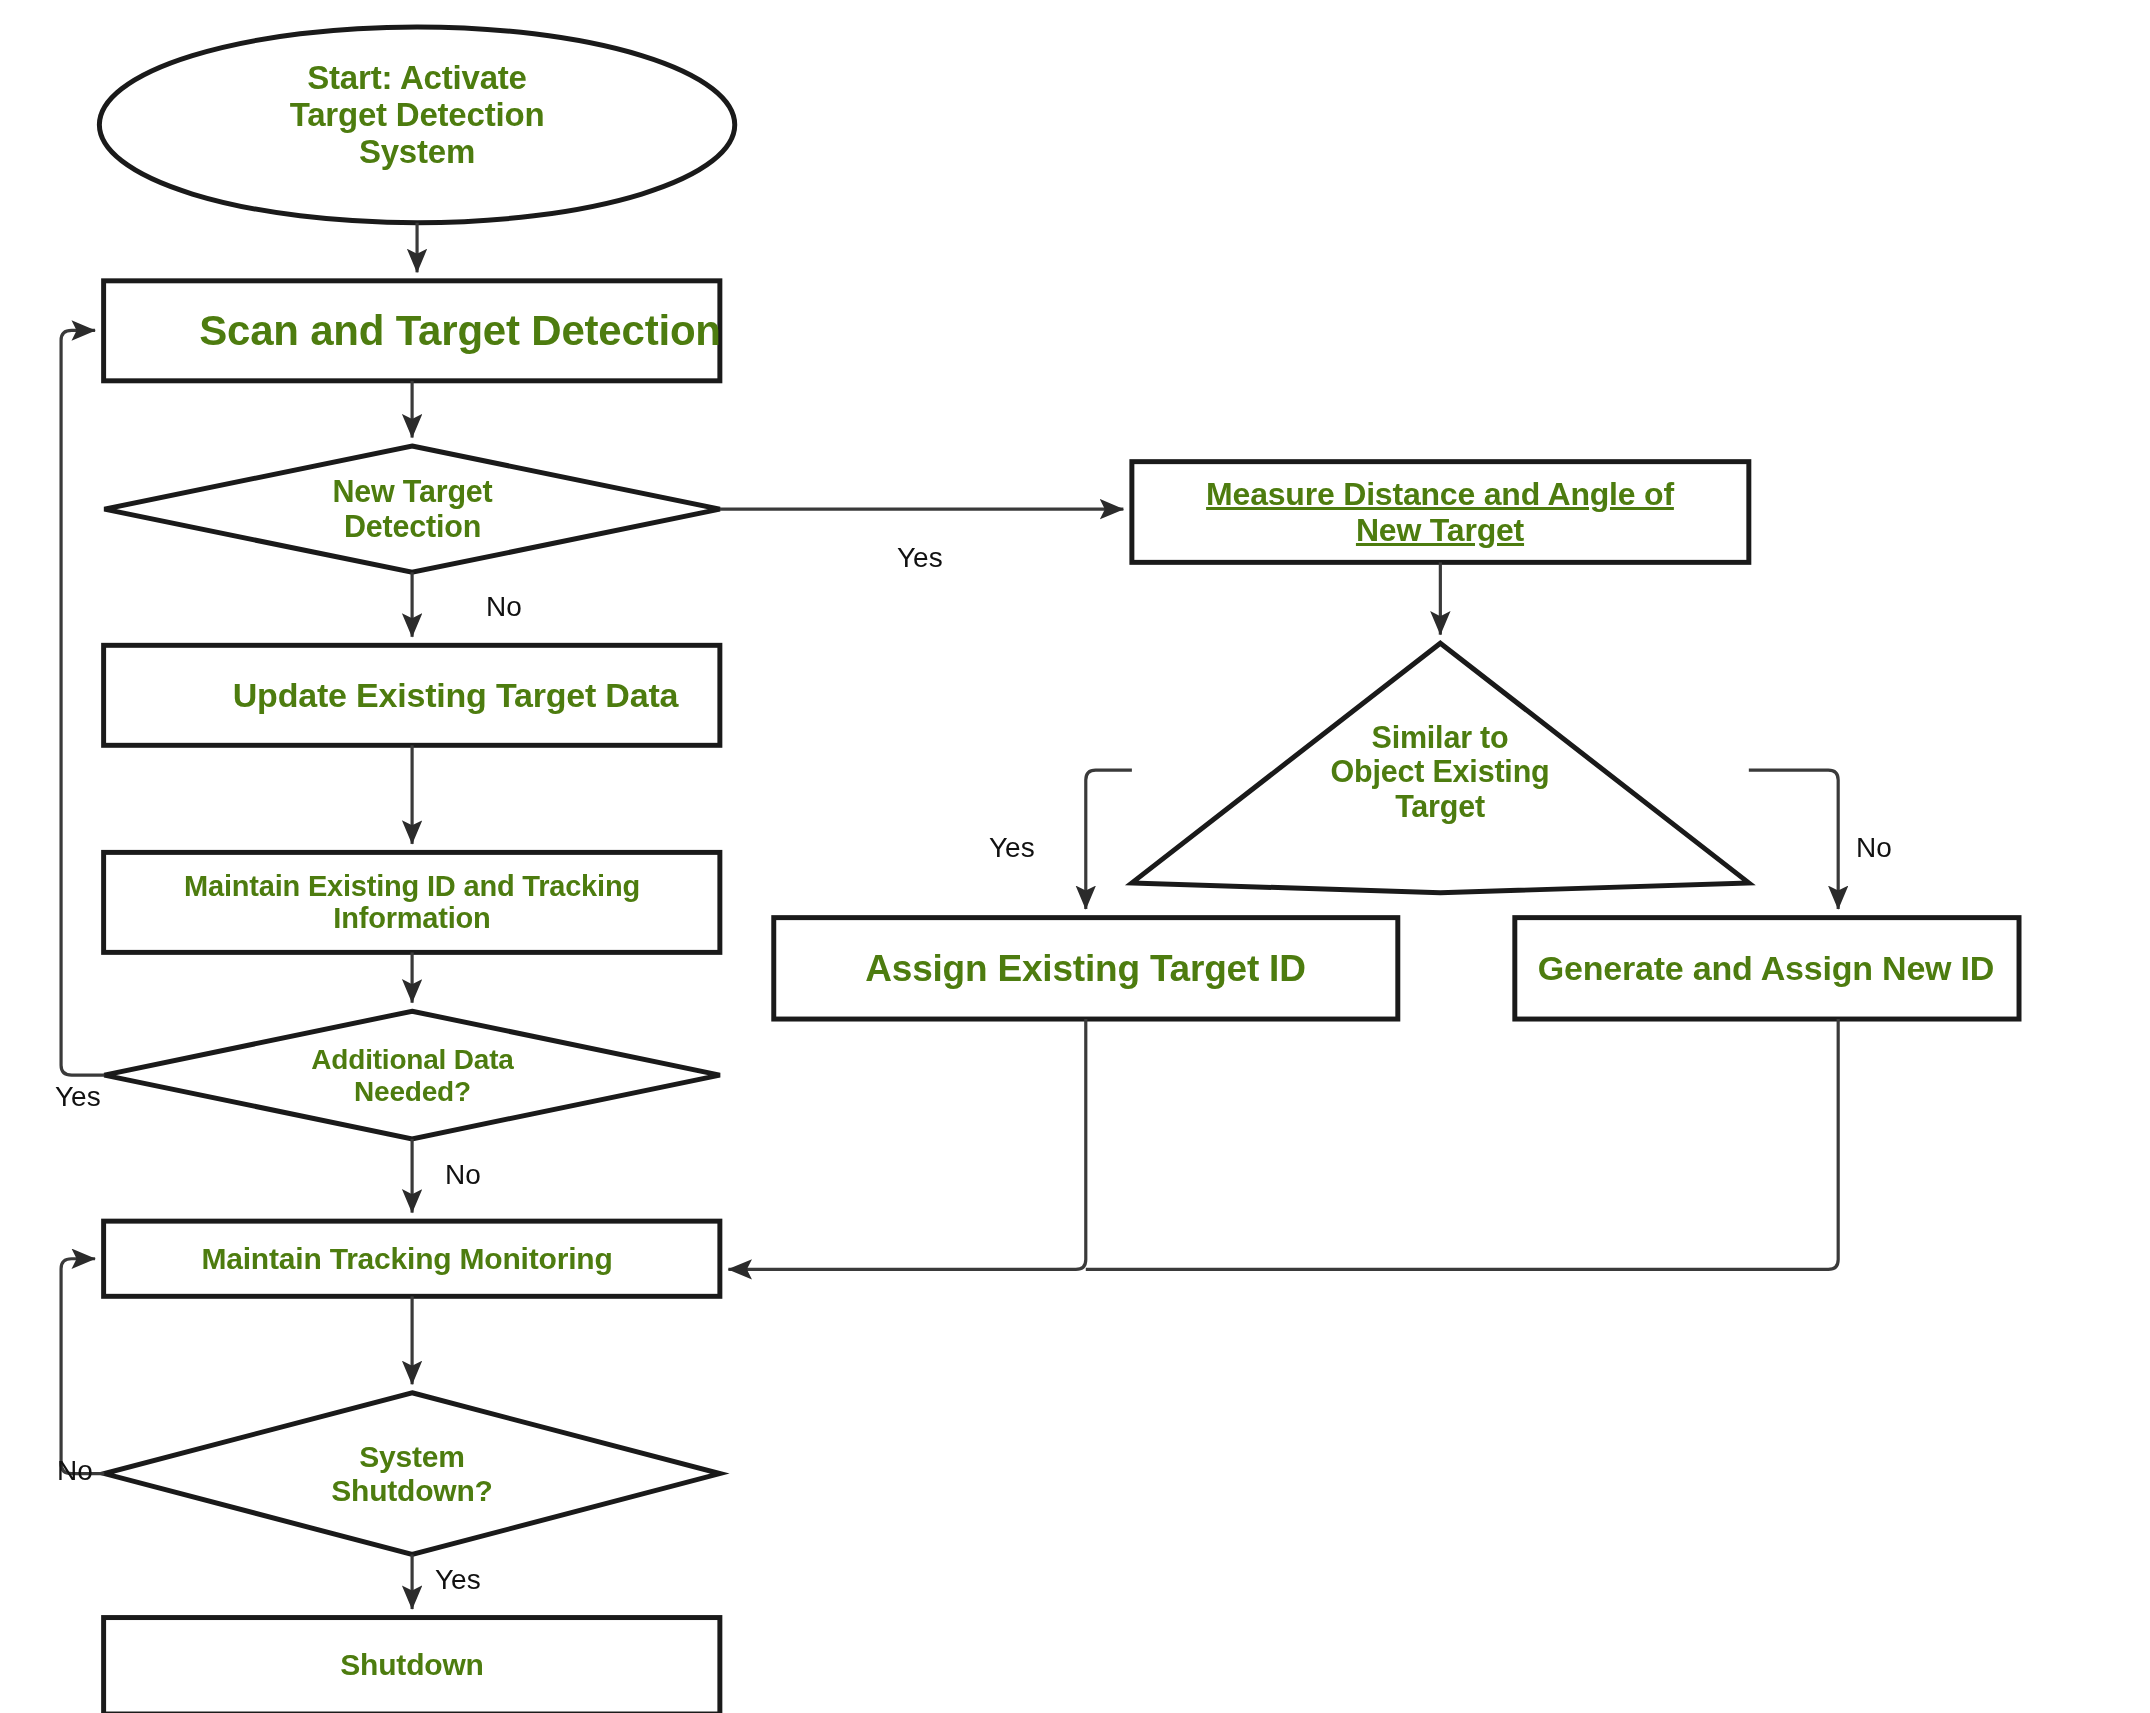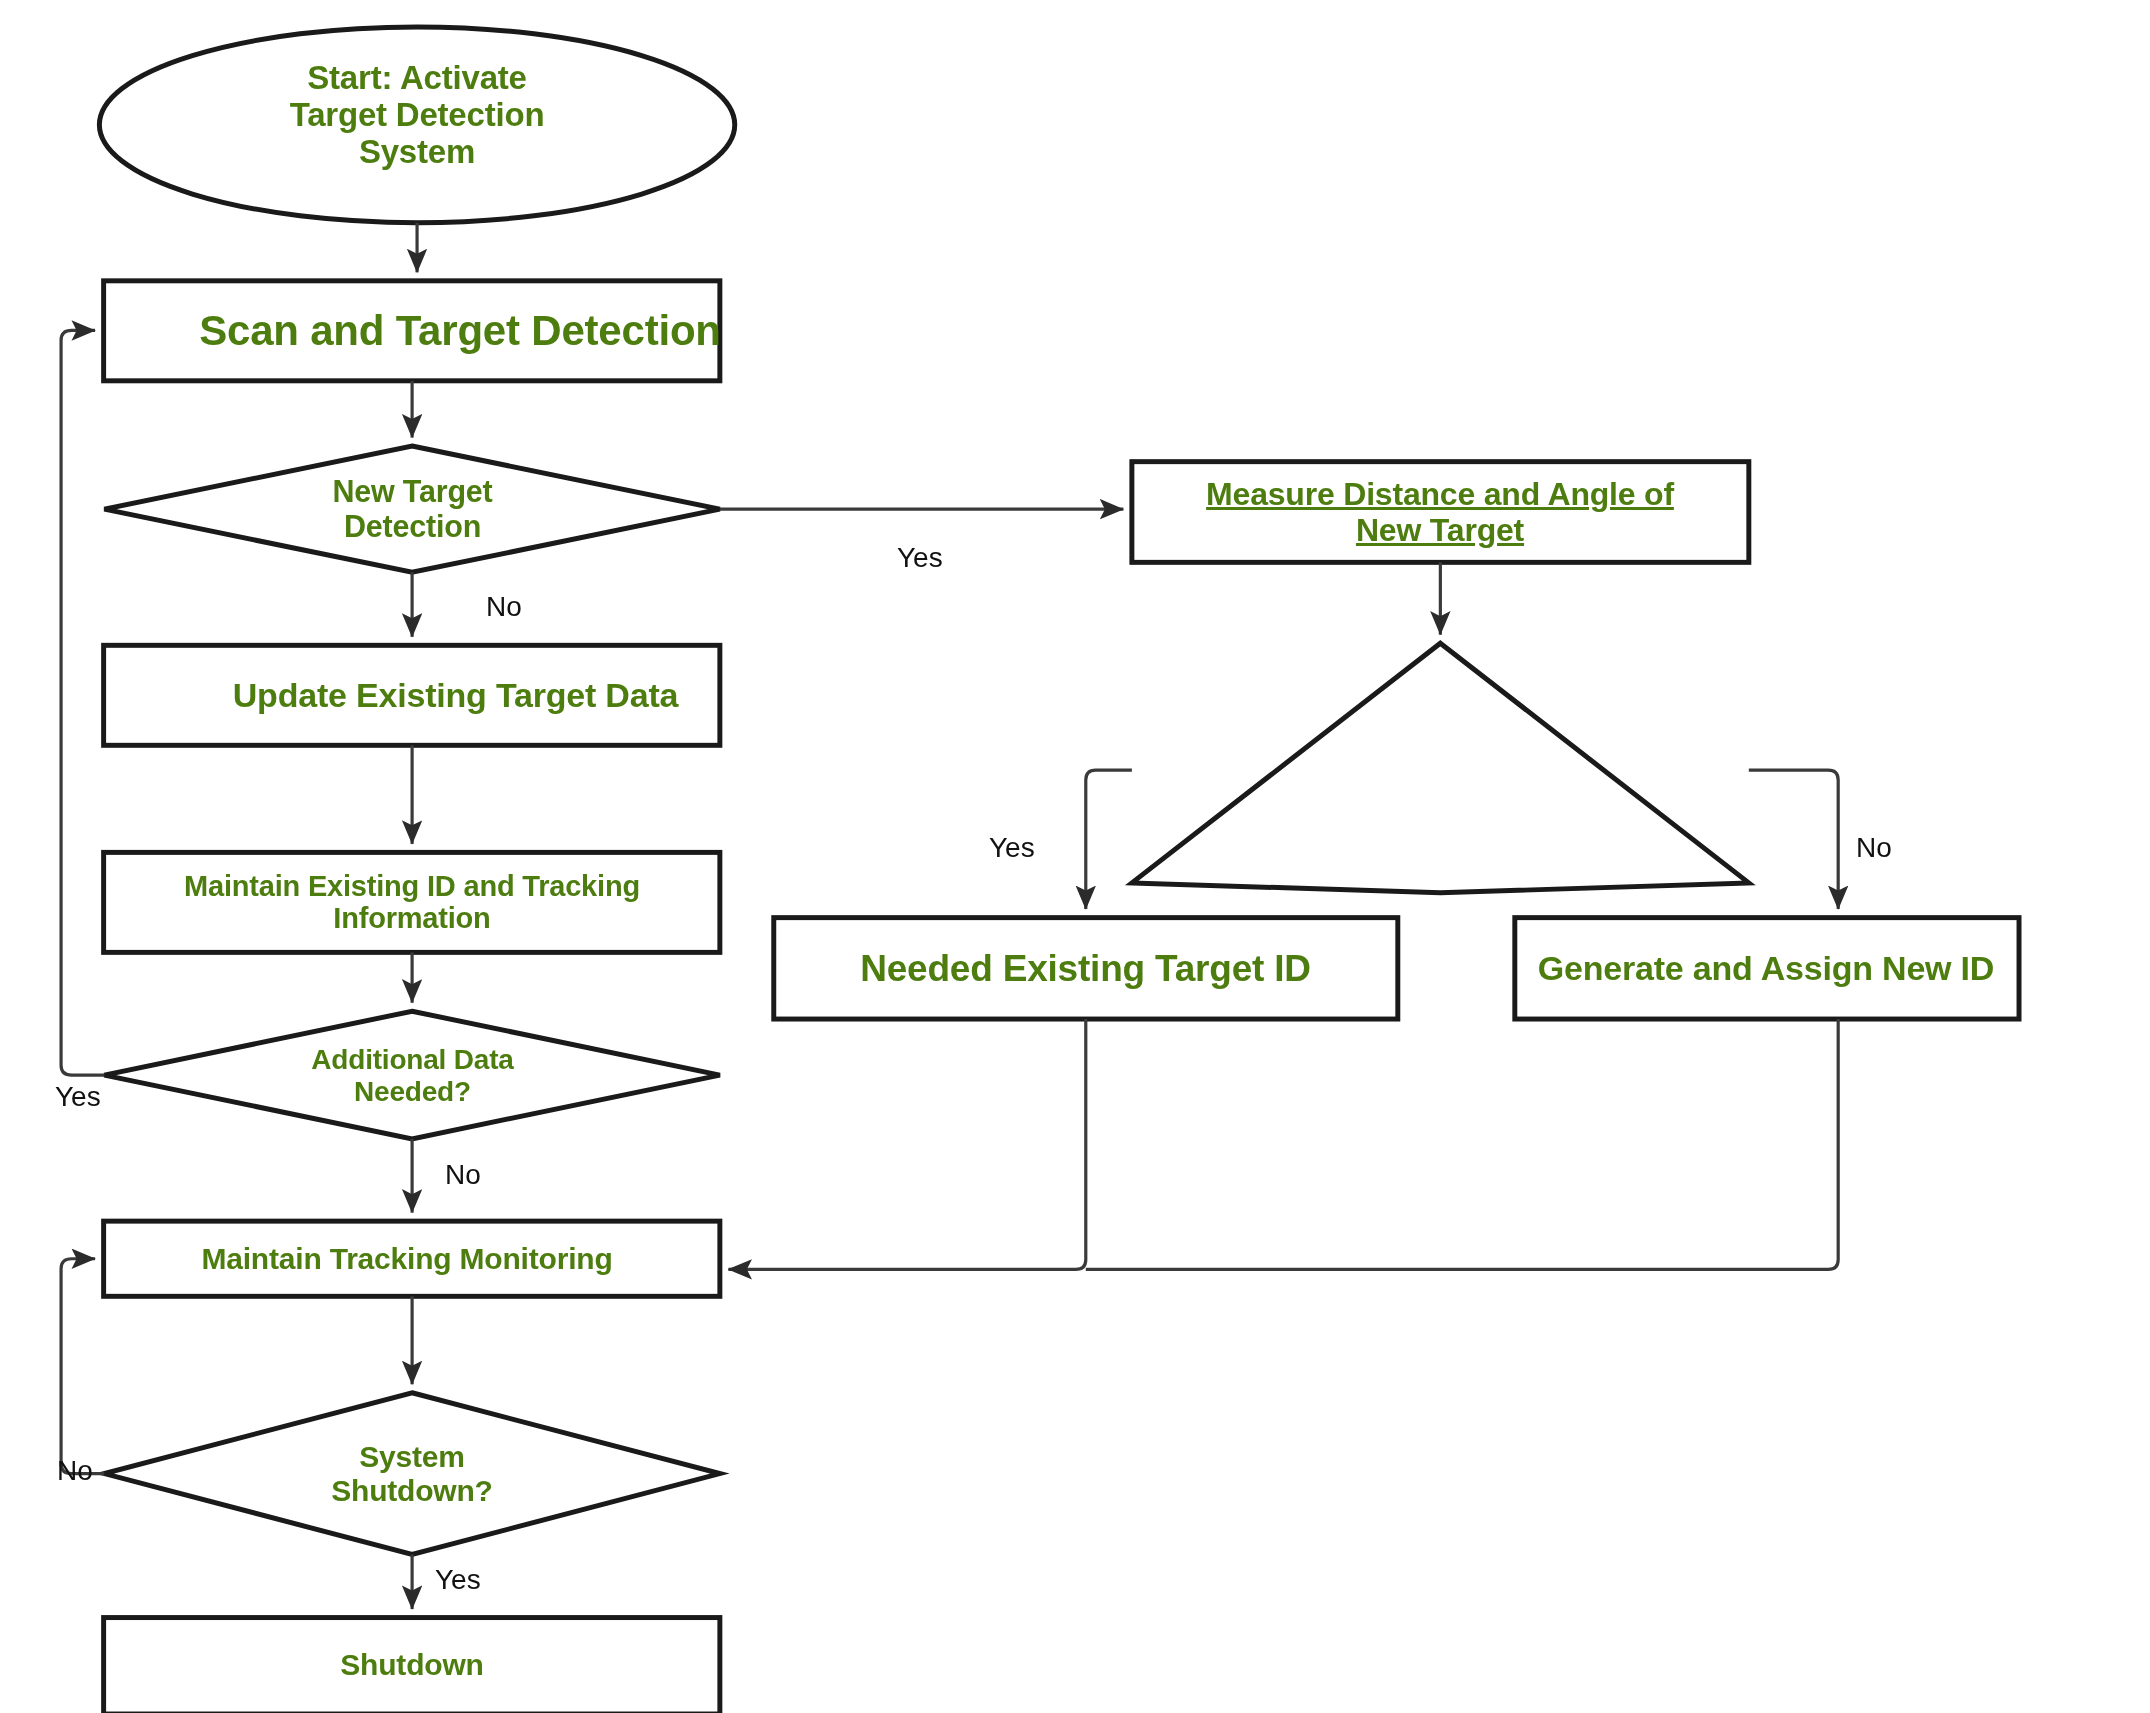--- a/index.html
+++ b/index.html
@@ -136,22 +136,25 @@
 System</div>
 
   <div class="node-label" style="left:108px; top:281px; width:608px; height:100px; font-size:42px;padding-left:48px;">Scan and Target Detection</div>
 
   <div class="node-label" style="left:213px; top:459px; width:399px; height:99px; font-size:30.5px;">New Target
 Detection</div>
 
   <div class="node-label" style="left:1137px; top:462px; width:606px; height:101px; font-size:32px;text-decoration:underline;">Measure Distance and Angle of
 New Target</div>
 
+  <div class="node-label" style="left:1248px; top:702px; width:384px; height:139px; font-size:30.5px;">Similar to
+Object Existing
+Target</div>
 
-  <div class="node-label" style="left:778px; top:918px; width:615px; height:101px; font-size:37px;">Needed Existing Target ID</div>
+  <div class="node-label" style="left:778px; top:918px; width:615px; height:101px; font-size:37px;">Assign Existing Target ID</div>
 
   <div class="node-label" style="left:1517px; top:918px; width:498px; height:101px; font-size:34px;">Generate and Assign New ID</div>
 
   <div class="node-label" style="left:108px; top:645px; width:695px; height:100px; font-size:34px;">Update Existing Target Data</div>
 
   <div class="node-label" style="left:108px; top:852px; width:608px; height:100px; font-size:29px;">Maintain Existing ID and Tracking
 Information</div>
 
   <div class="node-label" style="left:206px; top:1026px; width:413px; height:99px; font-size:28px;">Additional Data
 Needed?</div>

